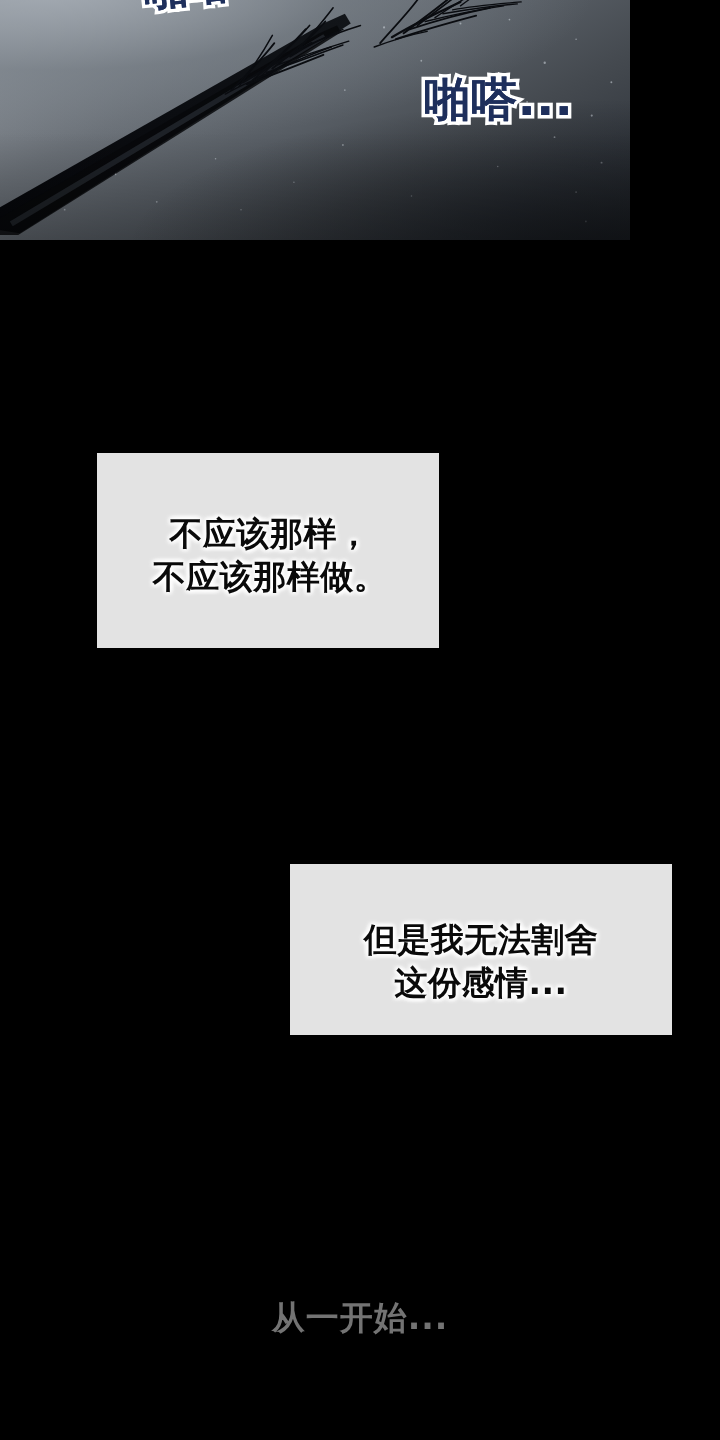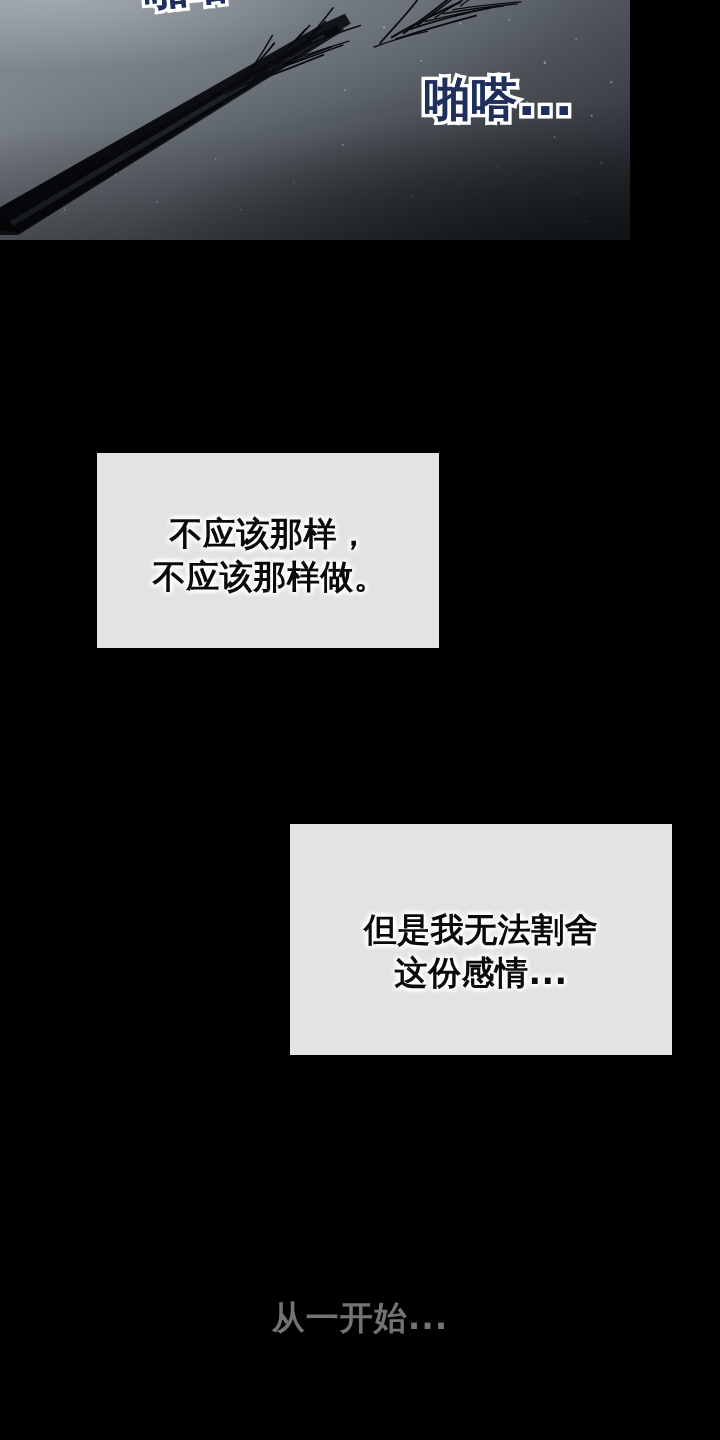--- a/index.html
+++ b/index.html
@@ -105,23 +105,23 @@
     left: 97px;
     top: 453px;
     width: 342px;
     height: 195px;
     padding: 0 10px 8px 14px;
   }
   #caption-box-1 .caption-text { font-size: 33px; padding-top: 18px; }
 
   #caption-box-2 {
     left: 290px;
-    top: 824px;
+    top: 864px;
     width: 382px;
-    height: 231px;
+    height: 171px;
     padding: 0 12px 10px 12px;
   }
   #caption-box-2 .caption-text { font-size: 33px; padding-top: 34px; }
 
   
   #narration-bottom {
     position: absolute;
     left: 0;
     top: 1296px;
     width: 720px;

